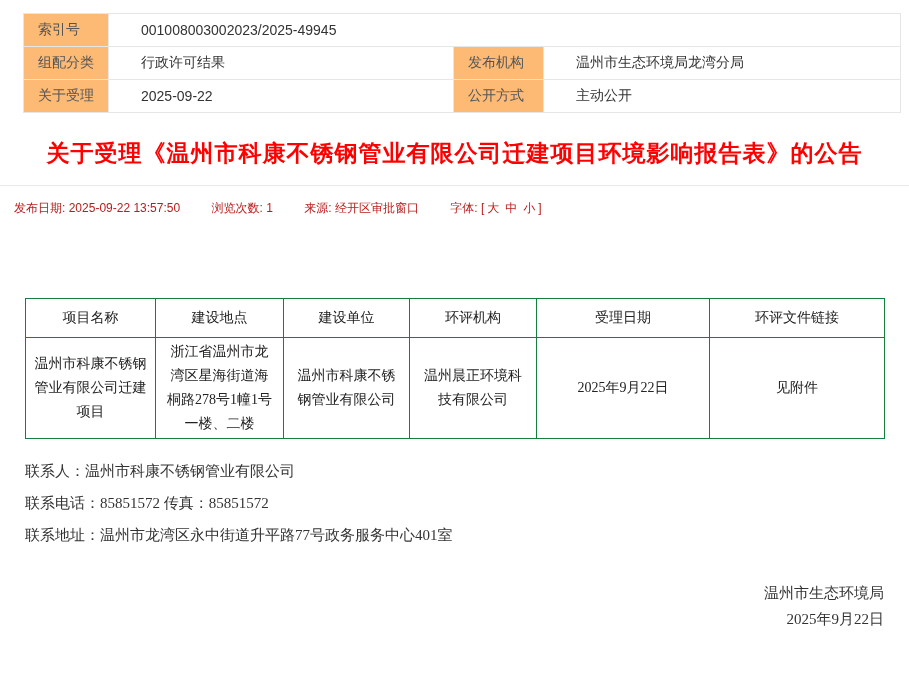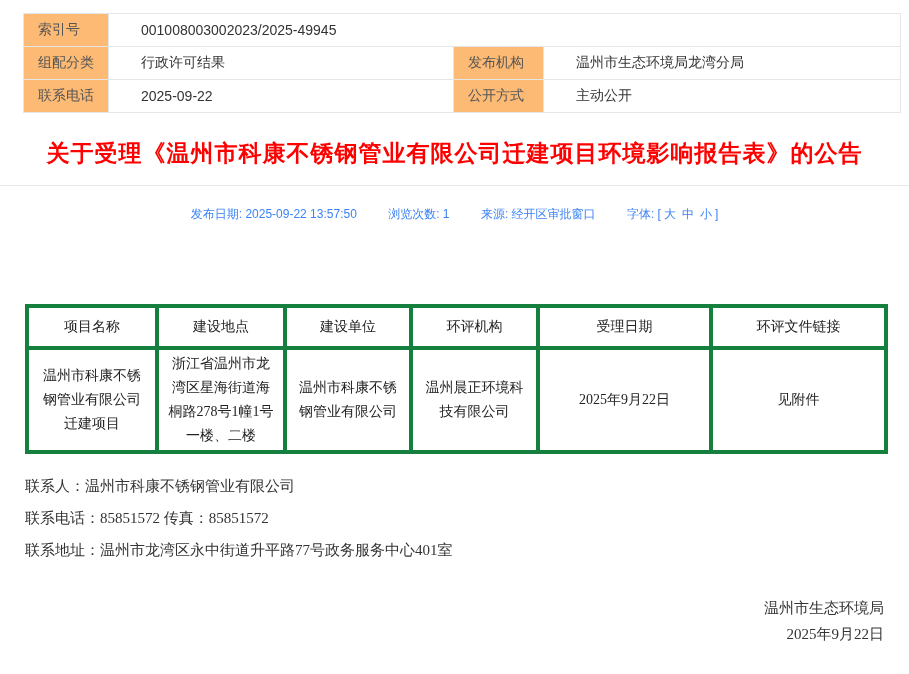--- a/index.html
+++ b/index.html
@@ -55,42 +55,42 @@
   
   .divider {
     margin-top: 16px;
     border: none;
     border-top: 1px solid #e8e8e8;
     width: 100%;
   }
 
   
   .pub-info {
-    margin-top: 20px;
-    text-align: center;
+    margin-top: 14px;
+    text-align: left;
     font-size: 12px;
-    color: #3b82f6;
+    color: #b91c1c;
   }
   .pub-info .item { margin: 0 14px; }
   .pub-info span { white-space: nowrap; }
   .pub-info .fs-link { margin: 0 3px; cursor: pointer; }
 
   
   .accept-table {
     margin: 81px 0 0 25px;
     width: 859px;
     border-collapse: collapse;
     table-layout: fixed;
     font-family: "Liberation Serif", "DejaVu Serif", serif;
     font-size: 14px;
     color: #222;
     text-align: center;
   }
   .accept-table th, .accept-table td {
-    border: 4px solid #15803d;
+    border: 1px solid #15803d;
     font-weight: normal;
     padding: 2px 8px;
     vertical-align: middle;
   }
   .accept-table th { height: 34px; }
   .accept-table td { height: 92px; line-height: 24px; }
   .accept-table col.ac1 { width: 130px; }
   .accept-table col.ac2 { width: 128px; }
   .accept-table col.ac3 { width: 126px; }
   .accept-table col.ac4 { width: 127px; }
@@ -145,21 +145,21 @@
       <td class="lbl">索引号</td>
       <td class="val" colspan="3">001008003002023/2025-49945</td>
     </tr>
     <tr>
       <td class="lbl">组配分类</td>
       <td class="val">行政许可结果</td>
       <td class="lbl lbl2">发布机构</td>
       <td class="val">温州市生态环境局龙湾分局</td>
     </tr>
     <tr>
-      <td class="lbl">联系电话</td>
+      <td class="lbl">关于受理</td>
       <td class="val">2025-09-22</td>
       <td class="lbl lbl2">公开方式</td>
       <td class="val">主动公开</td>
     </tr>
   </tbody>
     </table>
 
   <h1 class="doc-title" style="color: rgb(255, 0, 0);">关于受理《温州市科康不锈钢管业有限公司迁建项目环境影响报告表》的公告</h1>
 
   <hr class="divider">

